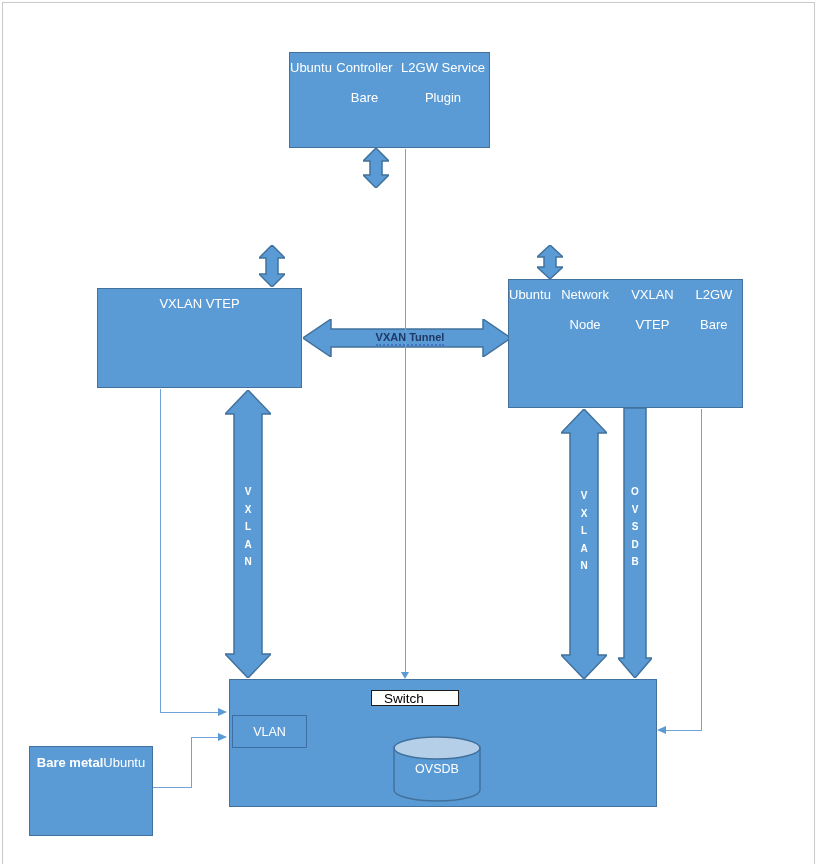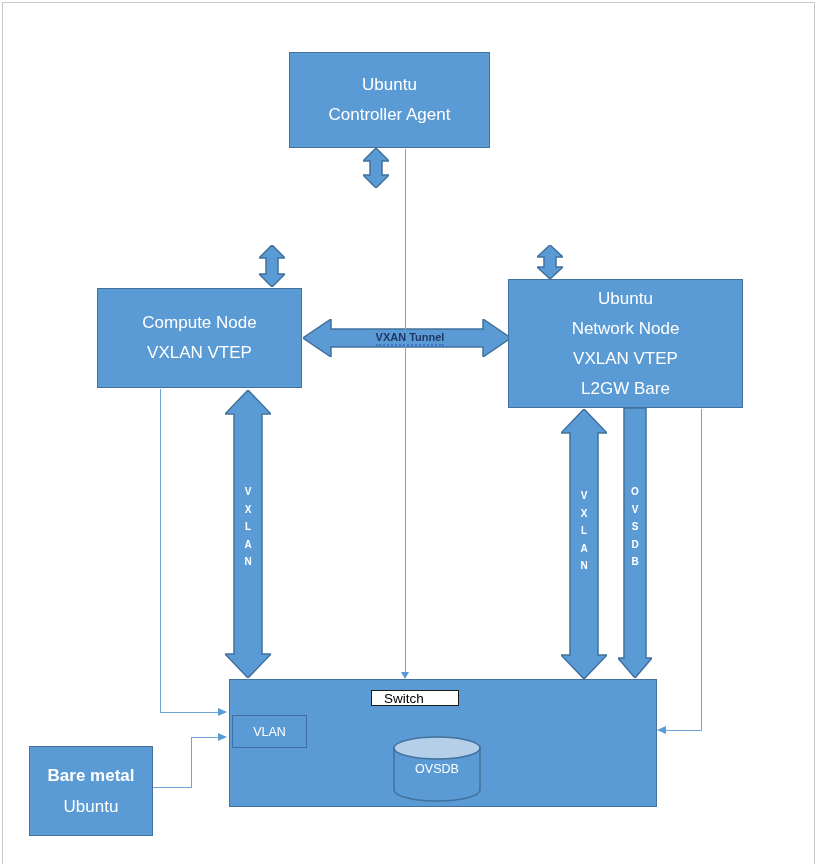--- a/index.html
+++ b/index.html
@@ -3,22 +3,22 @@
 <meta charset="utf-8">
 <style>
   html,body{margin:0;padding:0;background:#ffffff;font-family:"Liberation Sans",sans-serif;}
   .canvas{position:relative;width:817px;height:864px;background:#ffffff;overflow:hidden;}
 
   
   .pedge{position:absolute;background:#c9c9c9;z-index:0;}
 
   
   .node{position:absolute;box-sizing:border-box;background:#5b9bd5;border:1.5px solid #41719c;
-        color:#ffffff;display:flex;flex-direction:column;justify-content:center;
-        text-align:center;z-index:2;font-size:17px;}
+        color:#ffffff;display:flex;flex-direction:row;justify-content:center;
+        text-align:center;z-index:2;font-size:13px;}
   .node p{margin:0;line-height:30px;}
   .rounded{border-radius:12px;}
 
   
   .tline{position:absolute;background:#6fa3d9;z-index:1;}
   .ah{position:absolute;width:0;height:0;z-index:1;}
   .ah-right{border-top:4px solid transparent;border-bottom:4px solid transparent;border-left:9px solid #5b9bd5;}
   .ah-left{border-top:4px solid transparent;border-bottom:4px solid transparent;border-right:9px solid #5b9bd5;}
   .ah-down{border-left:4px solid transparent;border-right:4px solid transparent;border-top:7px solid #5b9bd5;}
 
@@ -122,26 +122,26 @@
       </svg>
   </div>
   <div class="letters" style="left:627px;top:483px;">O
 V
 S
 D
 B</div>
 
   <div class="node" style="left:289px;top:52px;width:201px;height:96px;">
     <p>Ubuntu</p>
-    <p>Controller Agent</p>
+    <p>Controller Bare</p>
+    <p>L2GW Service Plugin</p>
   </div>
 
 
   <div class="node" style="left:97px;top:288px;width:205px;height:100px;">
-    <p>Compute Node</p>
     <p>VXLAN VTEP</p>
   </div>
 
   <div class="node" style="left:508px;top:279px;width:235px;height:129px;">
     <p>Ubuntu</p>
     <p>Network Node</p>
     <p>VXLAN VTEP</p>
     <p>L2GW Bare</p>
   </div>
 

